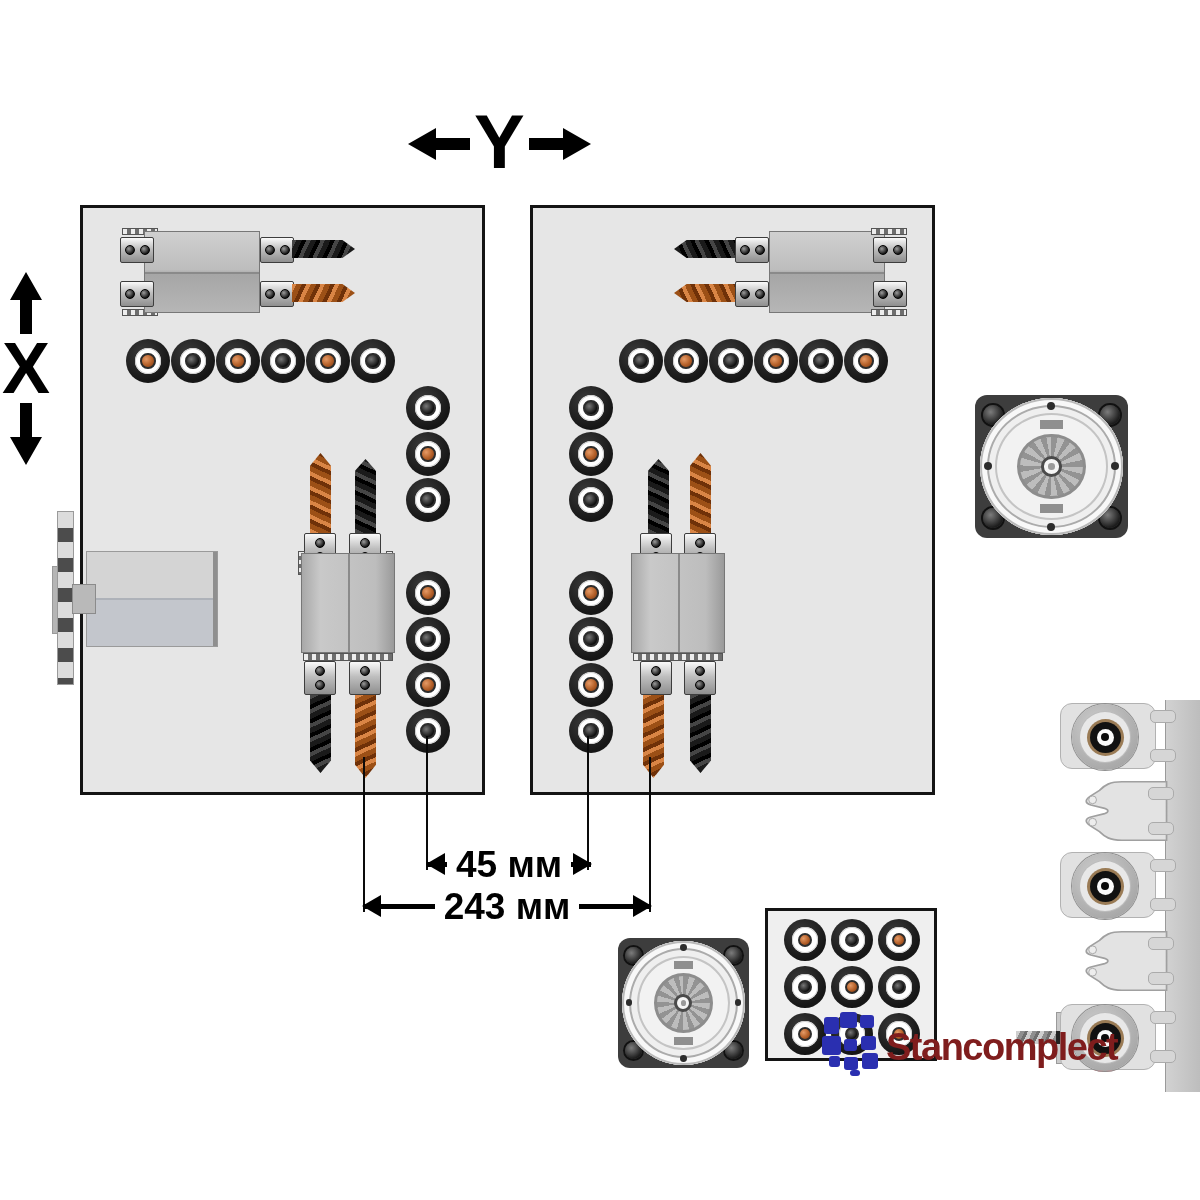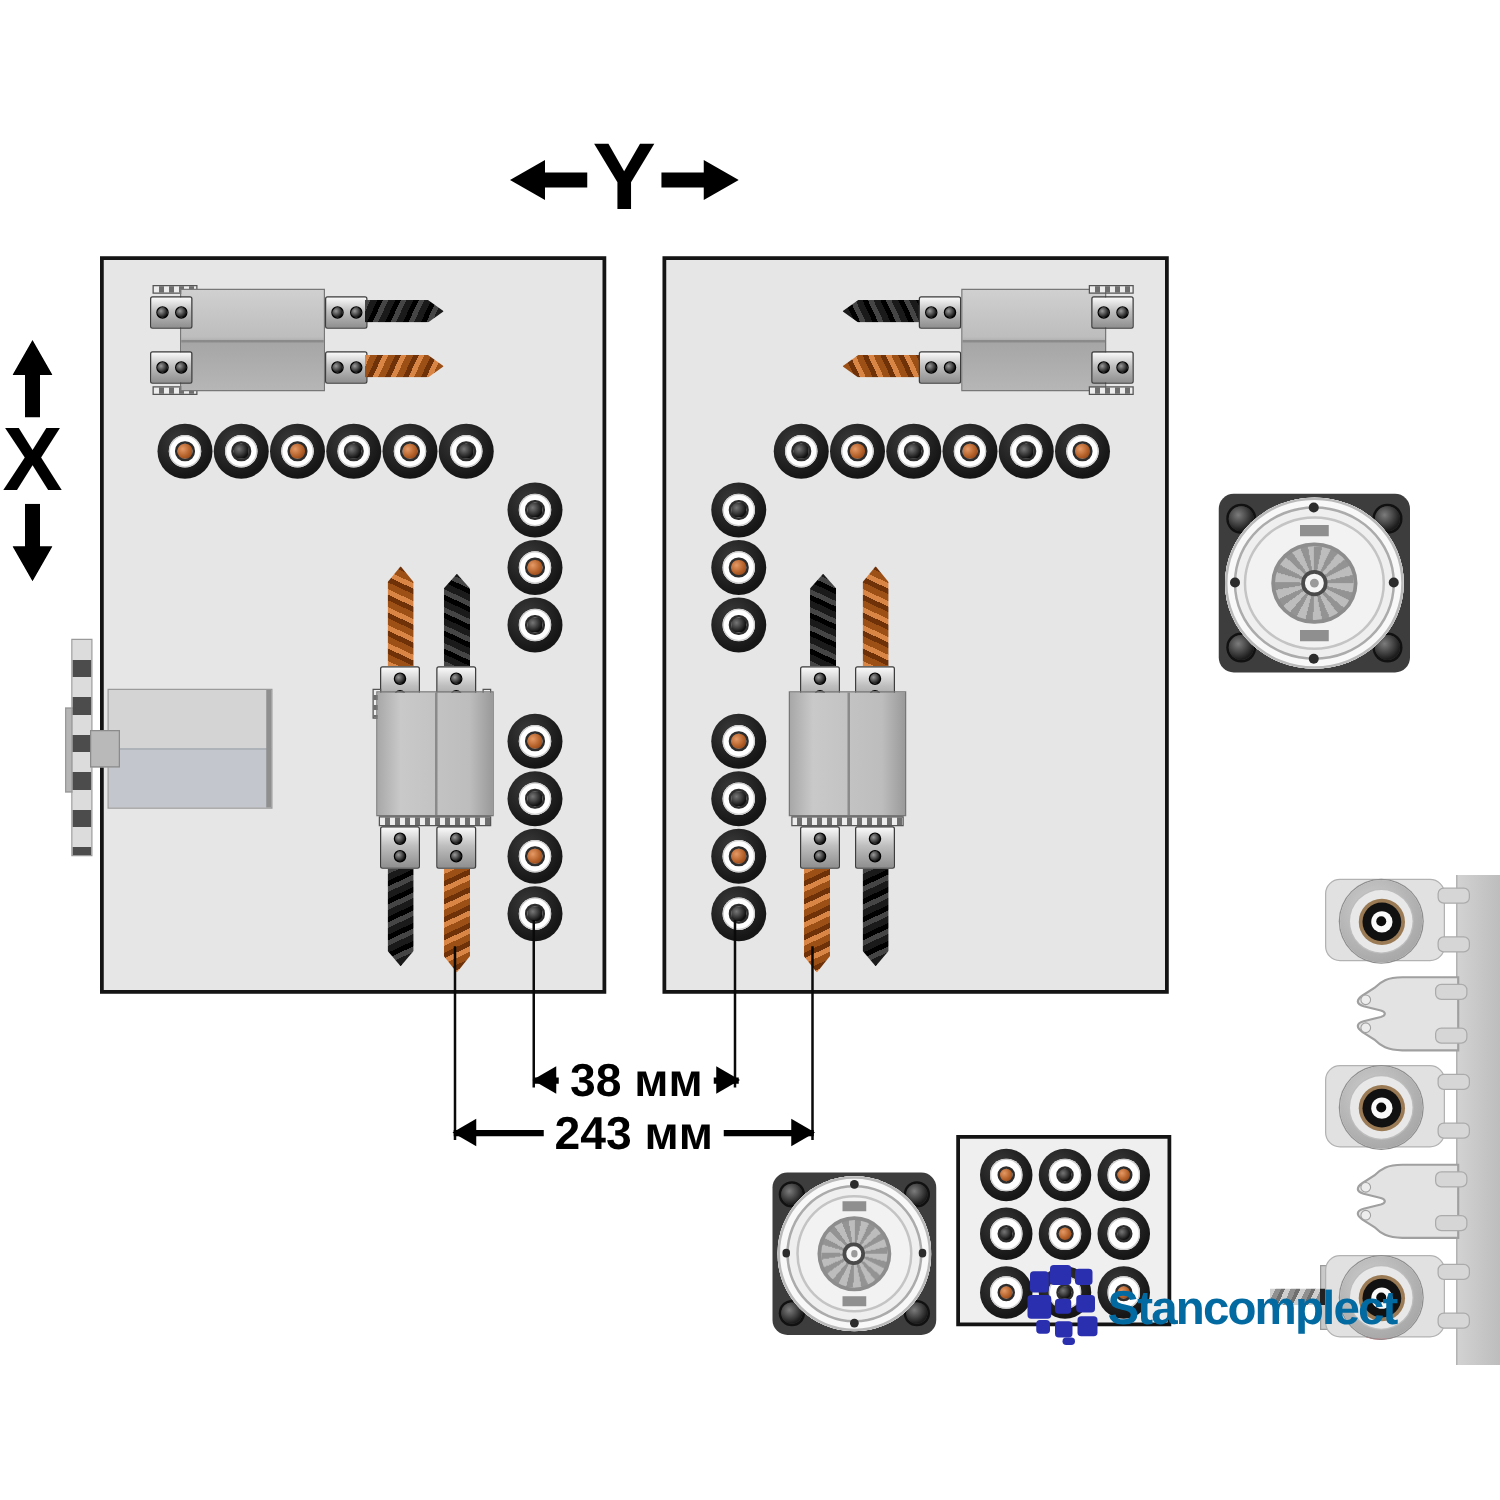--- a/index.html
+++ b/index.html
@@ -117,21 +117,21 @@
   .sawarc{position:absolute;left:31px;top:0;width:70px;height:70px;border-radius:50%;border:5px solid transparent;
       border-left-color:#c01020;border-bottom-color:rgba(192,16,32,.55);transform:rotate(18deg);box-sizing:border-box;}
   .sawdrill{position:absolute;left:-22px;top:29px;width:40px;height:13px;
       background:repeating-linear-gradient(115deg,#cfcfcf 0 4px,#8f8f8f 4px 8px,#6f6f6f 8px 11px);
       border-right:10px solid #222;box-sizing:content-box;}
 
   
   #logo{position:absolute;left:822px;top:1012px;display:flex;align-items:flex-start;z-index:40;}
   #logo-icon{position:relative;width:60px;height:64px;flex:0 0 auto;}
   #logo-icon i{position:absolute;background:#2a2fb0;border-radius:3px;display:block;}
-  #logo-text{font-size:38px;font-weight:bold;color:#0369a1;letter-spacing:-1.5px;margin:16px 0 0 4px;line-height:1;}
+  #logo-text{font-size:38px;font-weight:bold;color:#7f1d1d;letter-spacing:-1.5px;margin:16px 0 0 4px;line-height:1;}
 </style>
 </head>
 <body>
 
 <div id="canvas">
 
   <div class="axis-y">
     <svg width="62" height="32">
         <polygon points="0,16 28,0 28,10 62,10 62,22 28,22 28,32" fill="#000"></polygon>
       </svg>
@@ -415,21 +415,21 @@
     </div>
   </div>
 
   <div class="extline" style="left:363px;top:757px;height:155px;"></div>
   <div class="extline" style="left:426px;top:736px;height:134px;"></div>
   <div class="extline" style="left:587px;top:736px;height:134px;"></div>
   <div class="extline" style="left:649px;top:757px;height:155px;"></div>
 
   <div class="dim" style="left:427px;top:844px;width:162px;">
     <div class="shaft l"></div>
-    <div class="lbl">38 мм</div>
+    <div class="lbl">45 мм</div>
     <div class="shaft r"></div>
   </div>
   <div class="dim" style="left:363px;top:886px;width:288px;">
     <div class="shaft l"></div>
     <div class="lbl">243 мм</div>
     <div class="shaft r"></div>
   </div>
 
   <div class="flange" style="left:975px;top:395px;width:153px;height:143px;">
     <div class="fl-bolt" style="left:5%;top:7%;"></div>

